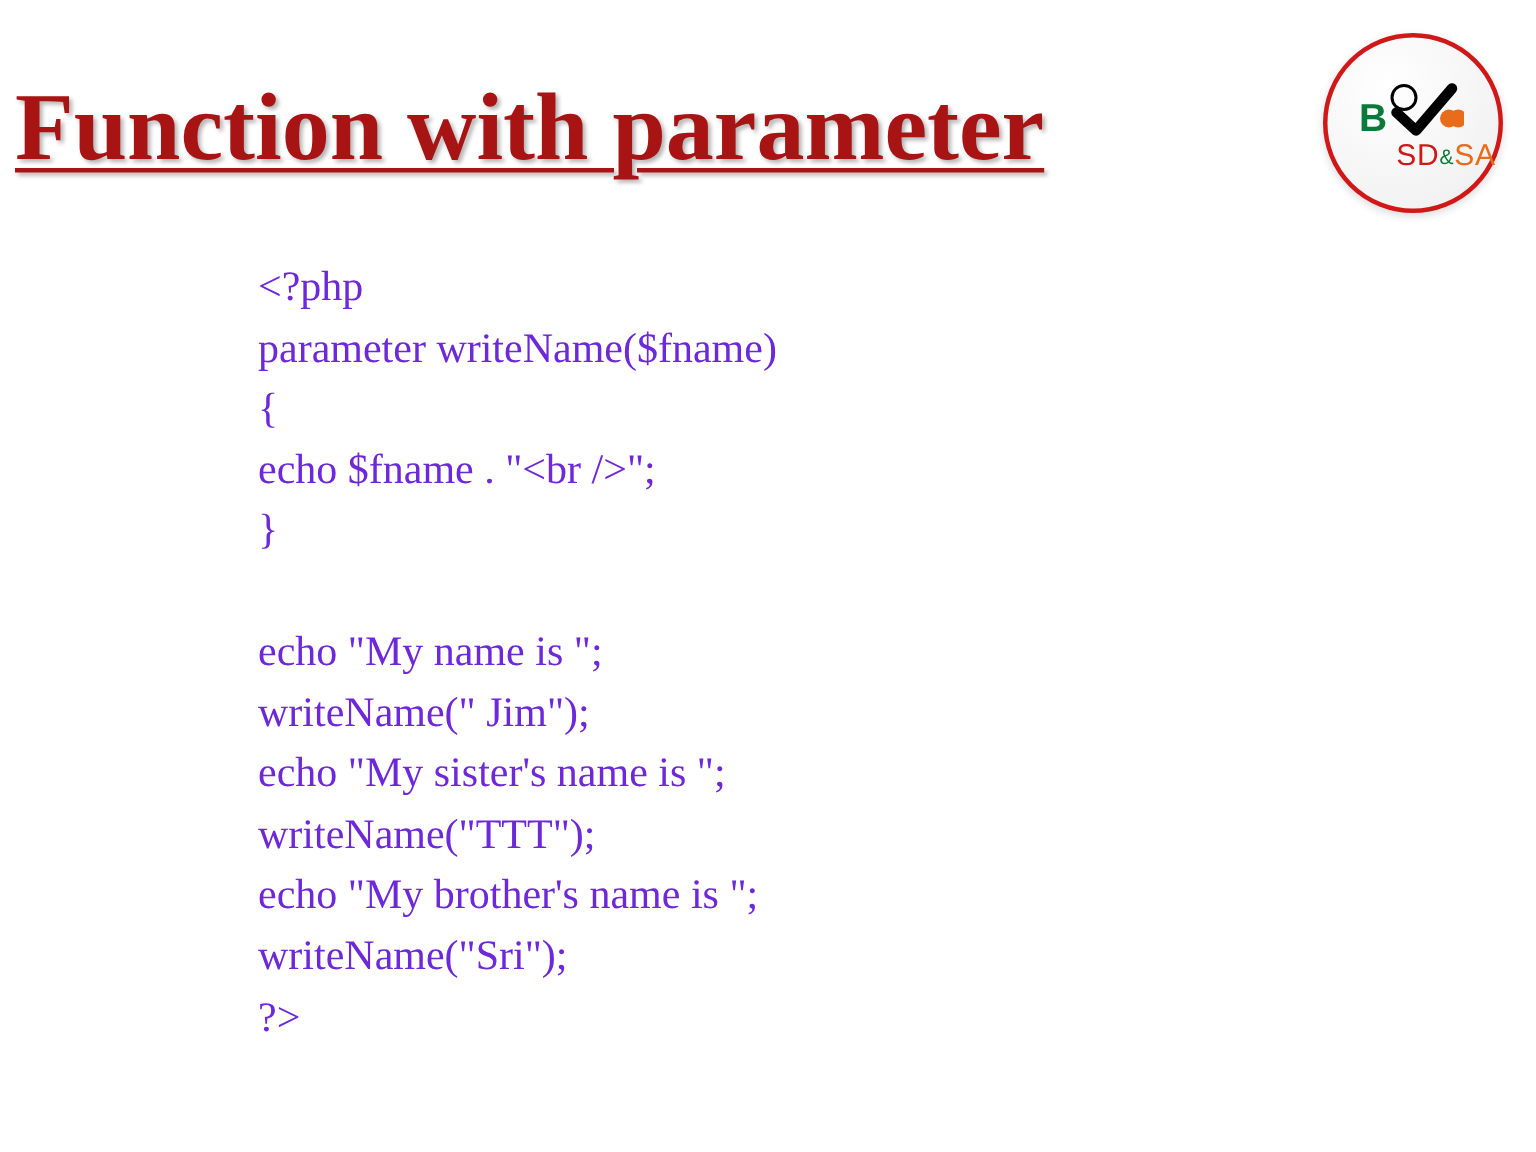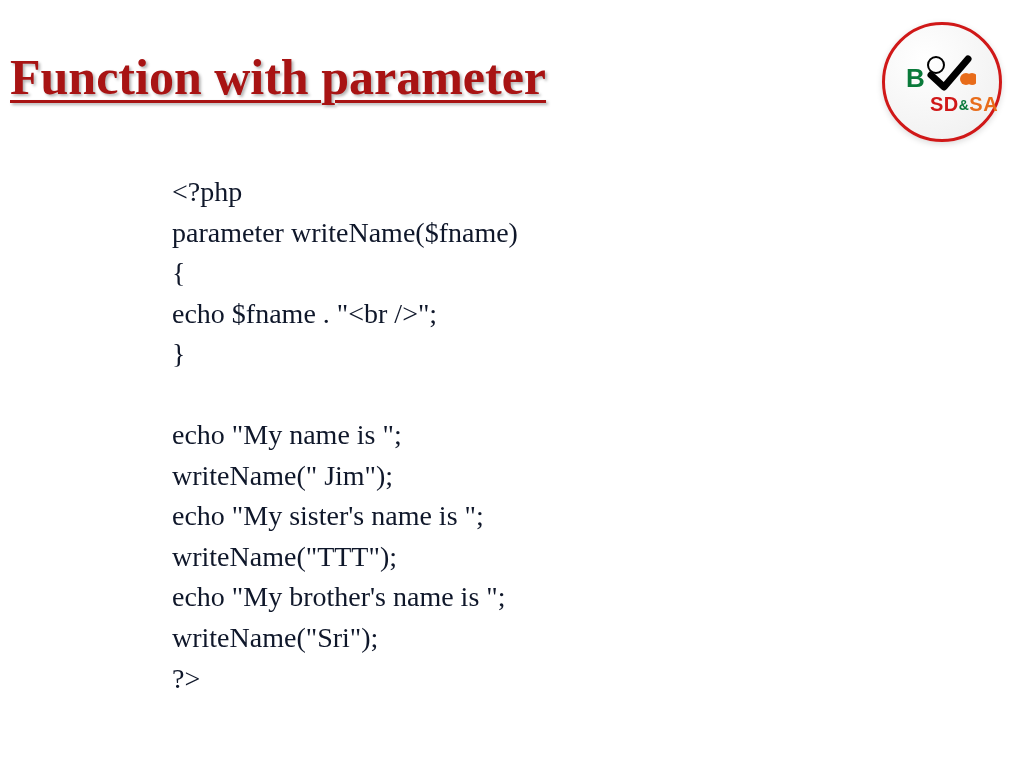--- a/index.html
+++ b/index.html
@@ -12,21 +12,21 @@
       height: 768px;
       background: white;
       font-family: Georgia, 'Times New Roman', serif;
       position: relative;
       overflow: hidden;
     }
     .title {
       position: absolute;
       top: 48px;
       left: 10px;
-      font-size: 50px;
+      font-size: 64px;
       font-weight: bold;
       color: #a81414;
       text-decoration: underline;
       text-decoration-thickness: 3px;
       text-underline-offset: 6px;
       text-shadow: 2px 2px 3px rgba(0,0,0,0.3);
     }
     .logo {
       position: absolute;
       top: 22px;
@@ -59,21 +59,21 @@
     }
     .logo-check {
       position: absolute;
       left: 24px;
       top: -2px;
       width: 50px;
       height: 40px;
     }
     .logo-bottom {
       font-size: 20px;
-      font-weight: 700;
+      font-weight: 400;
       font-family: Arial, sans-serif;
       letter-spacing: 0.5px;
       margin-top: -2px;
       margin-left: 44px;
     }
     .logo-sd {
       color: #d01818;
     }
     .logo-amp {
       color: #0a7a3a;
@@ -81,21 +81,21 @@
       vertical-align: 1px;
     }
     .logo-sa {
       color: #e86c1a;
     }
     .code {
       position: absolute;
       top: 172px;
       left: 172px;
       font-size: 28px;
-      color: #0f172a;
+      color: #6d28d9;
       line-height: 1.45;
       font-family: Georgia, 'Times New Roman', serif;
     }
     .code-line {
       display: block;
       white-space: pre;
     }
     .blank-line {
       height: 40px;
     }

